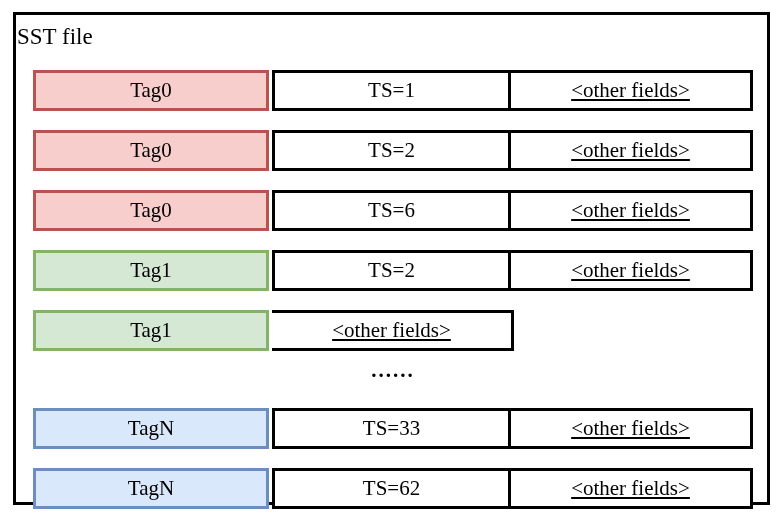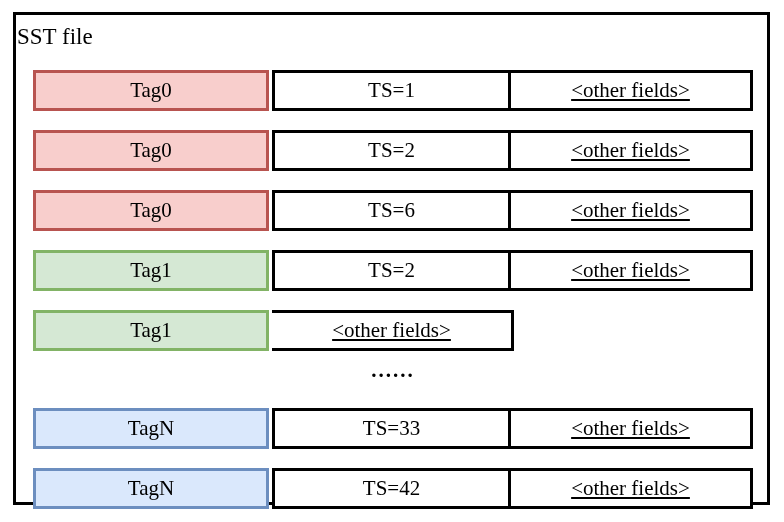--- a/index.html
+++ b/index.html
@@ -138,18 +138,18 @@
     <div class="ellipsis-row">......</div>
 
     <div class="row" style="--fill: #dae8fc; --stroke: #6c8ebf;">
       <div class="cell tag-cell">TagN</div>
       <div class="cell ts-cell">TS=33</div>
       <div class="cell other-cell">&lt;other fields&gt;</div>
     </div>
 
     <div class="row" style="--fill: #dae8fc; --stroke: #6c8ebf;">
       <div class="cell tag-cell">TagN</div>
-      <div class="cell ts-cell">TS=42</div>
+      <div class="cell ts-cell">TS=62</div>
       <div class="cell other-cell">&lt;other fields&gt;</div>
     </div>
 
   </div>
 </div>
 
 </body></html>

